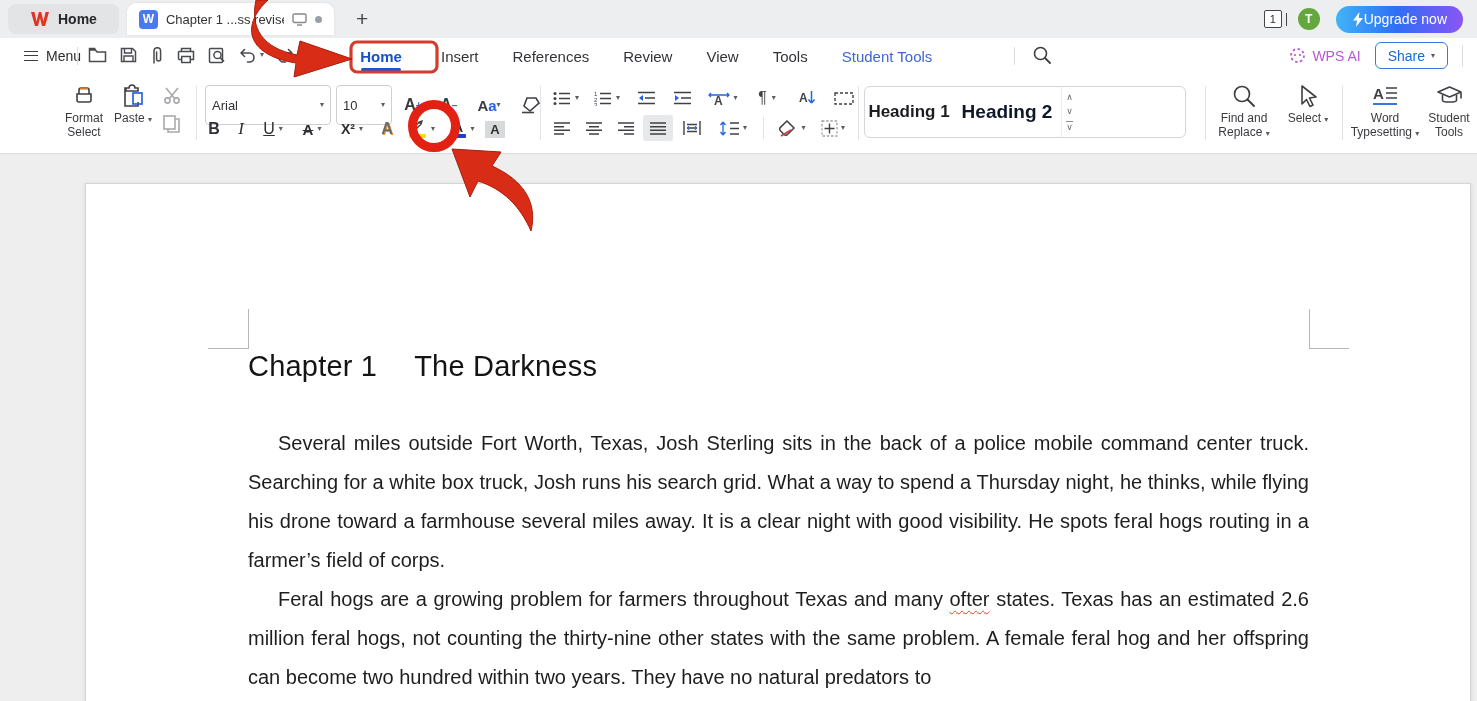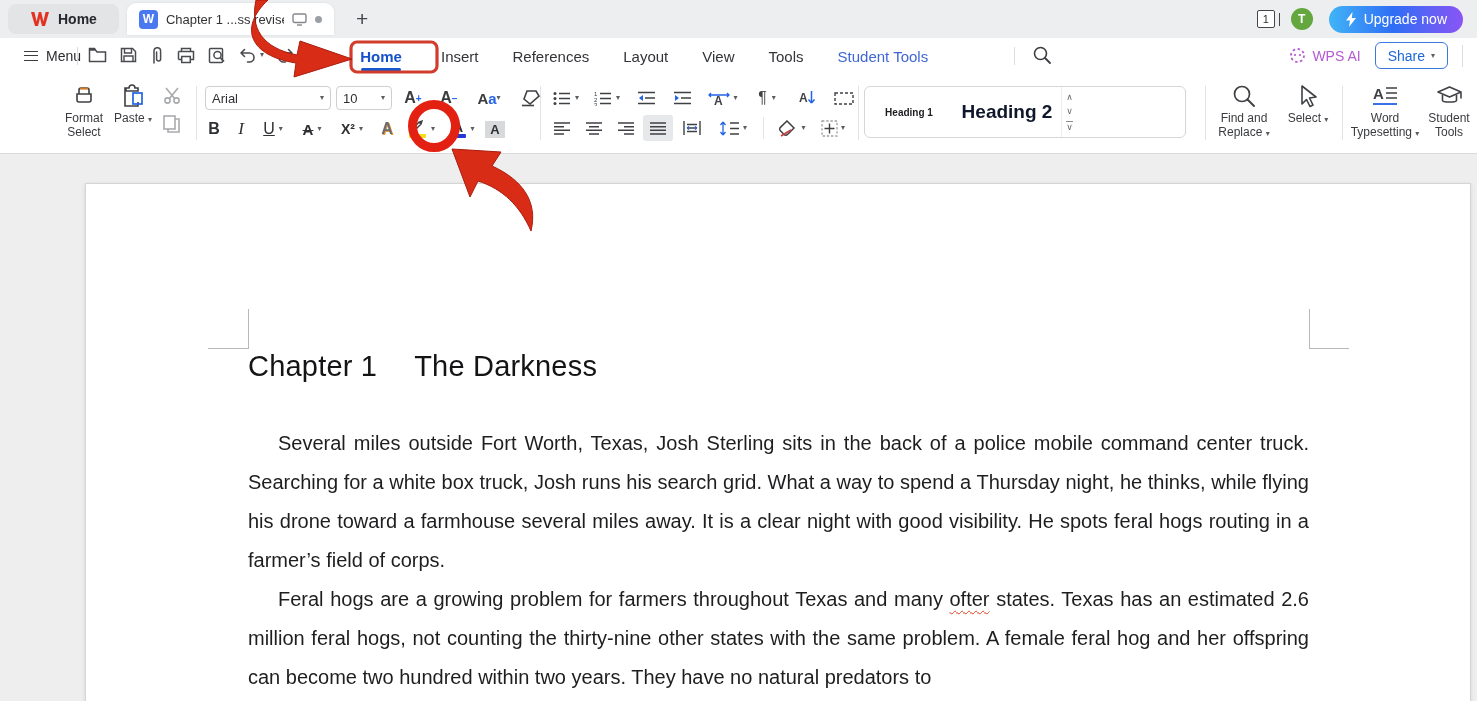--- a/index.html
+++ b/index.html
@@ -13,21 +13,21 @@
   .wps-home-label { font-size:14px; color:#27282b; font-weight:bold; }
   .doc-tab { display:flex; align-items:center; gap:8px; height:32px; margin-left:8px; padding:0 12px; background:#ffffff; border-radius:9px 9px 0 0; box-shadow:0 0 3px rgba(0,0,0,.08); }
   .doc-icon { width:19px; height:19px; background:#4a78f0; border-radius:4px; color:#fff; font-size:12px; font-weight:bold; display:flex; align-items:center; justify-content:center; }
   .doc-title { font-size:13px; color:#333; max-width:118px; white-space:nowrap; overflow:hidden; }
   .doc-dot { width:7px; height:7px; border-radius:50%; background:#9aa0a6; }
   .newtab { font-size:21px; color:#47484c; margin-left:22px; line-height:20px; }
   .tabbar-right { margin-left:auto; display:flex; align-items:center; gap:16px; padding-right:14px; }
   .win-count { position:relative; width:18px; height:18px; border:1.5px solid #45464a; border-radius:2px; font-size:11px; color:#2e2f33; display:flex; align-items:center; justify-content:center; background:#fff; }
   .win-count:after { content:""; position:absolute; right:-6px; top:2px; width:4px; height:13px; border-left:1.5px solid #45464a; border-right:1.5px solid #45464a; }
   .avatar { width:22px; height:22px; border-radius:50%; background:#64a73e; color:#fff; font-size:12px; font-weight:bold; display:flex; align-items:center; justify-content:center; }
-  .upgrade-btn { display:flex; align-items:center; gap:7px; height:27px; padding:0 16px; border-radius:14px; background:linear-gradient(90deg,#41b4f7 0%,#2f6ef5 48%,#8a55f5 100%); color:#fff; font-size:14px; border:none; }
+  .upgrade-btn { display:flex; align-items:center; height:27px; padding:0 16px; border-radius:14px; background:linear-gradient(90deg,#41b4f7 0%,#2f6ef5 48%,#8a55f5 100%); color:#fff; font-size:14px; border:none; }
 
   
   .menubar { position:absolute; top:38px; left:0; width:1477px; height:36px; background:#ffffff; }
   .menu-btn { position:absolute; left:24px; top:6px; display:flex; align-items:center; gap:8px; font-size:14px; color:#2c2d30; height:24px; }
   .hamburger { width:14px; height:10px; border-top:1.6px solid #3c3d41; border-bottom:1.6px solid #3c3d41; position:relative; }
   .hamburger:after { content:""; position:absolute; left:0; top:3.2px; width:14px; border-top:1.6px solid #3c3d41; }
   .qat { position:absolute; left:88px; top:5px; display:flex; align-items:center; gap:13px; }
   .qat .qbtn { display:flex; align-items:center; height:24px; }
   .m-div { position:absolute; width:1px; height:18px; background:#dcdcde; top:9px; }
   .nav { position:absolute; left:338px; top:0; height:36px; display:flex; align-items:center; }
@@ -39,33 +39,33 @@
   .menubar-right { position:absolute; right:14px; top:4px; display:flex; align-items:center; gap:14px; }
   .wpsai { display:flex; align-items:center; gap:6px; font-size:14px; color:#b45bd2; }
   .share-btn { display:flex; align-items:center; gap:6px; height:27px; padding:0 12px; border:1px solid #3a78e0; border-radius:6px; color:#1d66d8; font-size:14px; background:#fff; }
   .mb-enddiv { width:1px; height:22px; background:#dcdcde; }
 
   
   .ribbon { position:absolute; top:74px; left:0; width:1477px; height:80px; background:#ffffff; border-bottom:1px solid #d9dadc; }
   .rdiv { position:absolute; top:12px; width:1px; height:54px; background:#e3e3e5; }
   .bigbtn { position:absolute; display:flex; flex-direction:column; align-items:center; gap:3px; }
   .bigbtn .lbl { font-size:12px; color:#3a3b3f; line-height:14px; text-align:center; white-space:nowrap; }
-  .combo { display:flex; align-items:center; justify-content:space-between; border:1px solid #cfcfd2; border-radius:4px; height:24px; padding:0 6px; font-size:13px; color:#2f3033; background:#fff; }
+  .combo { display:flex; align-items:center; justify-content:space-between; border:1px solid #cfcfd2; border-radius:4px; height:40px; padding:0 6px; font-size:13px; color:#2f3033; background:#fff; }
   .caret { font-size:8px; color:#5c5d61; line-height:8px; }
   .frow { position:absolute; display:flex; align-items:center; }
   .ibtn { height:26px; display:flex; align-items:center; justify-content:center; border-radius:3px; color:#2f3033; }
   .ibtn.active { background:#e7e8ea; }
   .fmt { position:relative; display:flex; flex-direction:column; align-items:center; line-height:1; }
   .fmt .bar { width:17px; height:4px; margin-top:1px; border-radius:1px; }
   .bigA { font-size:16px; font-weight:bold; color:#3a3b3f; }
   .blue { color:#2563e6; }
   .styles-gallery { position:absolute; left:864px; top:12px; width:322px; height:52px; border:1px solid #d6d6d8; border-radius:6px; display:flex; align-items:stretch; background:#fff; }
   .style-cell { display:flex; align-items:center; justify-content:center; flex-shrink:0; }
   .style-normal { width:148px; border:2px solid #c3c4c6; border-radius:6px; margin:2px; font-size:14px; color:#28292c; }
-  .style-h1 { width:88px; font-weight:bold; font-size:10px; color:#1c1d20;text-align:right; }
+  .style-h1 { width:88px; font-weight:bold; font-size:17px; color:#1c1d20;text-align:right; }
   .style-h2 { width:108px; font-weight:bold; font-size:19px; color:#0f172a; }
   .style-arrows { width:16px; display:flex; flex-direction:column; align-items:center; justify-content:space-around; padding:3px 0; color:#6c6d70; font-size:9px; border-left:1px solid #ededee; }
   .style-arrows .more { border-top:1px solid #8a8b8e; }
 
   
   .docarea { position:absolute; top:155px; left:15px; width:1477px; height:546px; background:#eeeeee; }
   .page { position:absolute; left:70px; top:28px; width:1386px; height:760px; background:#ffffff; border:1px solid #d5d5d7; box-shadow:0 1px 4px rgba(0,0,0,.10); }
   .mark-left { position:absolute; left:122px; top:125px; width:41px; height:40px; border-right:1px solid #b8b8ba; border-bottom:1px solid #b8b8ba; }
   .mark-right { position:absolute; left:1223px; top:125px; width:40px; height:40px; border-left:1px solid #b8b8ba; border-bottom:1px solid #b8b8ba; }
   .doc-content { position:absolute; left:162px; top:0; width:1061px; }
@@ -160,21 +160,21 @@
     <span class="qbtn">
         <svg class="svgicon" width="17" height="15" viewBox="0 0 17 15">
           <path d="M11.5 1.5 L15 5 L11.5 8.5 M15 5 h-8.5 a4.5 4.5 0 0 0 0 9 h2" fill="none" stroke="#4a4b4f" stroke-width="1.6" stroke-linecap="round" stroke-linejoin="round"></path>
         </svg>
       </span>
   </div>
   <div class="nav">
     <span class="nav-tab active">Home</span>
     <span class="nav-tab">Insert</span>
     <span class="nav-tab">References</span>
-    <span class="nav-tab">Layout</span>
+    <span class="nav-tab">Review</span>
     <span class="nav-tab">View</span>
     <span class="nav-tab">Tools</span>
     <span class="nav-tab student">Student Tools</span>
   </div>
   <span class="m-div" style="left:1014px"></span>
   <span class="searchbtn">
       <svg class="svgicon" width="20" height="20" viewBox="0 0 20 20">
         <circle cx="8.5" cy="8.5" r="6" fill="none" stroke="#3c3d41" stroke-width="1.6"></circle>
         <path d="M13 13 L18 18" stroke="#3c3d41" stroke-width="1.8" stroke-linecap="round"></path>
       </svg>

